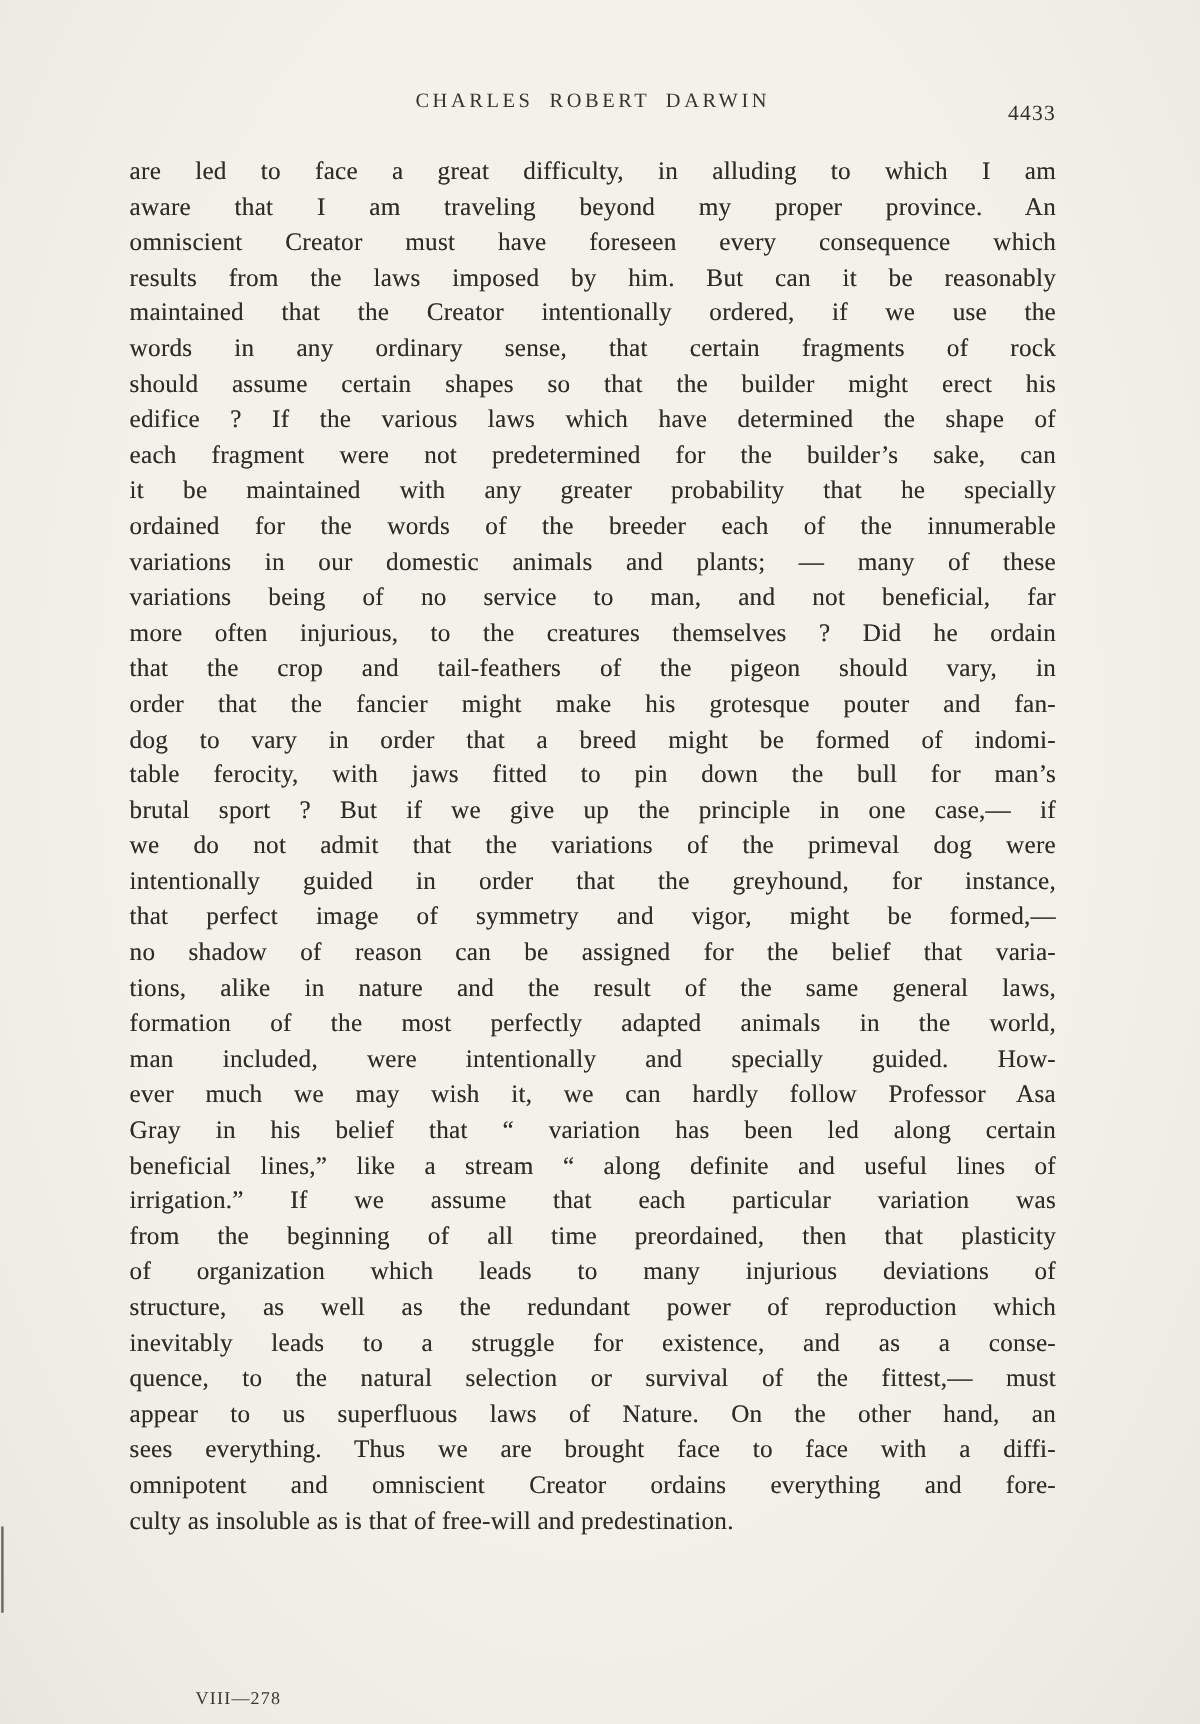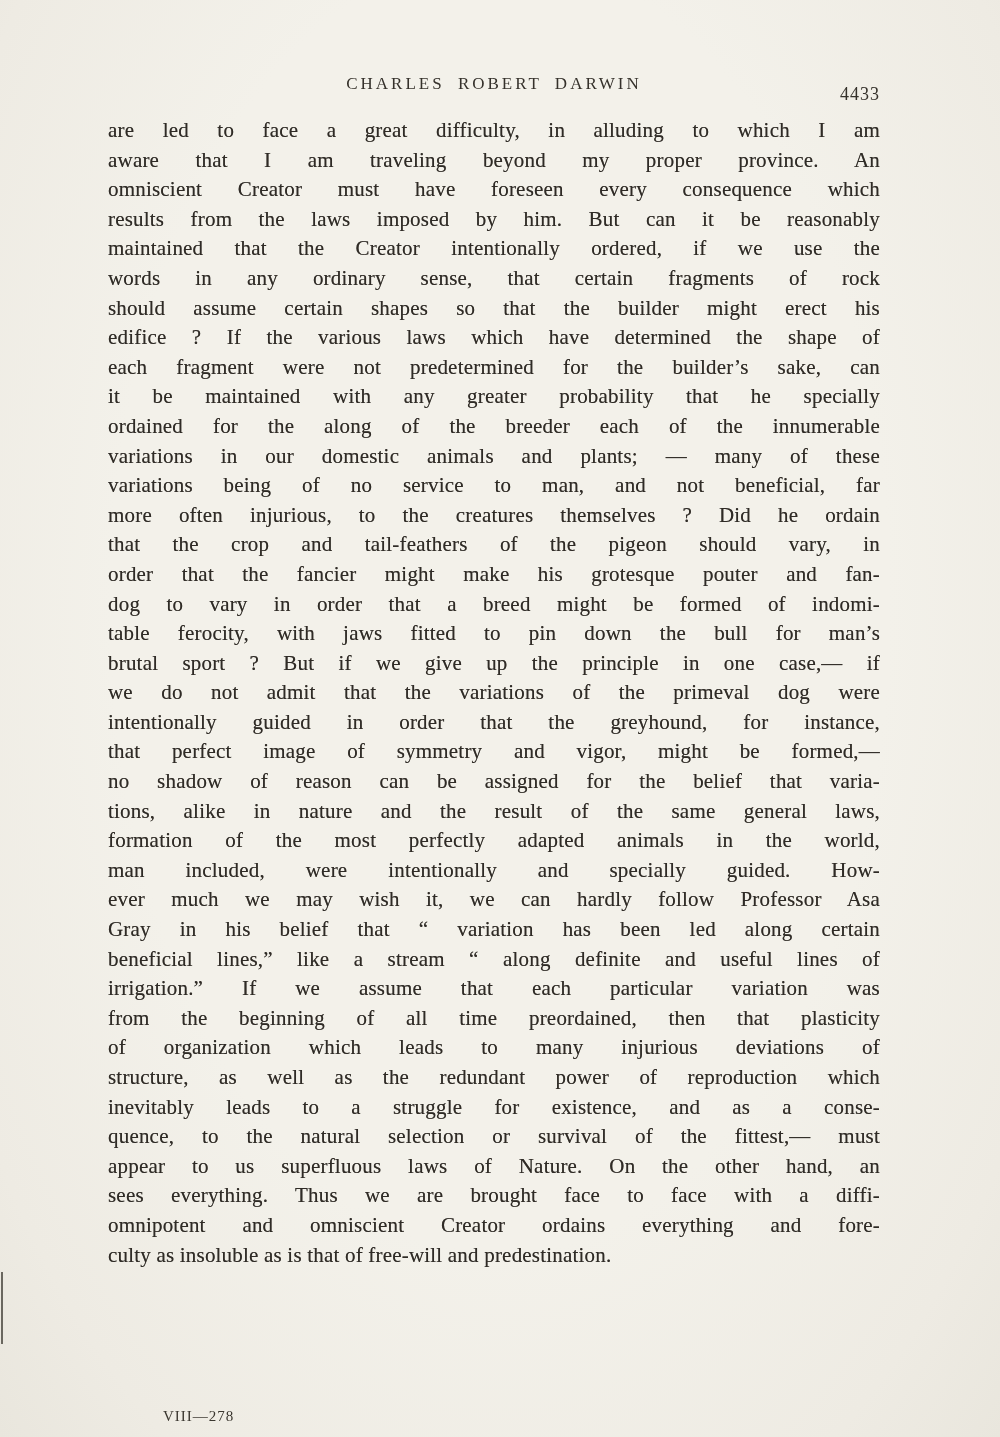--- a/index.html
+++ b/index.html
@@ -31,21 +31,21 @@
   .page-number {
     position: absolute;
     top: 84px;
     right: 120px;
     font-size: 18px;
     letter-spacing: 1px;
     color: #35312b;
   }
   .body-text {
     position: absolute;
-    top: 116px;
+    top: 128px;
     left: 108px;
     width: 772px;
   }
   .line {
     height: 29.6px;
     line-height: 29.6px;
     font-size: 21px;
     letter-spacing: 0.2px;
     text-align: justify;
     text-align-last: justify;
@@ -86,21 +86,21 @@
     <div class="line">are led to face a great difficulty, in alluding to which I am</div>
     <div class="line">aware that I am traveling beyond my proper province.  An</div>
     <div class="line">omniscient Creator must have foreseen every consequence which</div>
     <div class="line">results from the laws imposed by him.  But can it be reasonably</div>
     <div class="line">maintained that the Creator intentionally ordered, if we use the</div>
     <div class="line">words in any ordinary sense, that certain fragments of rock</div>
     <div class="line">should assume certain shapes so that the builder might erect his</div>
     <div class="line">edifice ?  If the various laws which have determined the shape of</div>
     <div class="line">each fragment were not predetermined for the builder’s sake, can</div>
     <div class="line">it be maintained with any greater probability that he specially</div>
-    <div class="line">ordained for the along of the breeder each of the innumerable</div>
+    <div class="line">ordained for the words of the breeder each of the innumerable</div>
     <div class="line">variations in our domestic animals and plants; — many of these</div>
     <div class="line">variations being of no service to man, and not beneficial, far</div>
     <div class="line">more often injurious, to the creatures themselves ?  Did he ordain</div>
     <div class="line">that the crop and tail-feathers of the pigeon should vary, in</div>
     <div class="line">order that the fancier might make his grotesque pouter and fan-</div>
     <div class="line">dog to vary in order that a breed might be formed of indomi-</div>
     <div class="line">table ferocity, with jaws fitted to pin down the bull for man’s</div>
     <div class="line">brutal sport ?  But if we give up the principle in one case,— if</div>
     <div class="line">we do not admit that the variations of the primeval dog were</div>
     <div class="line">intentionally guided in order that the greyhound, for instance,</div>

